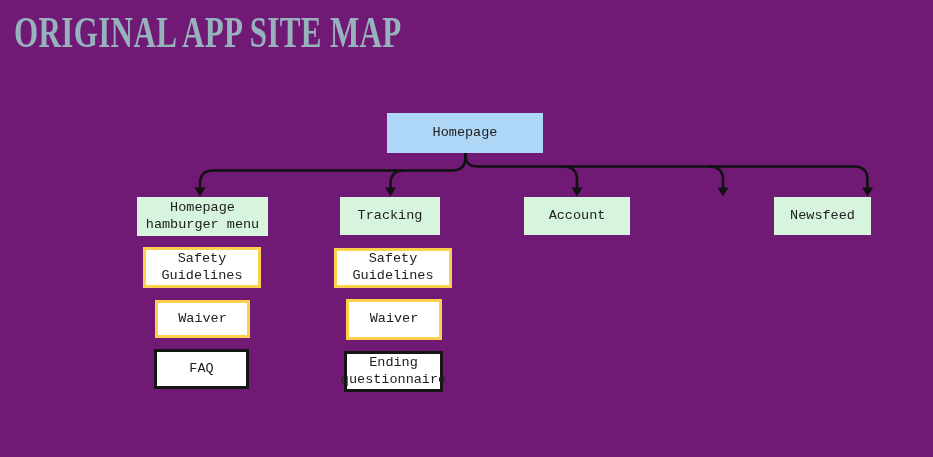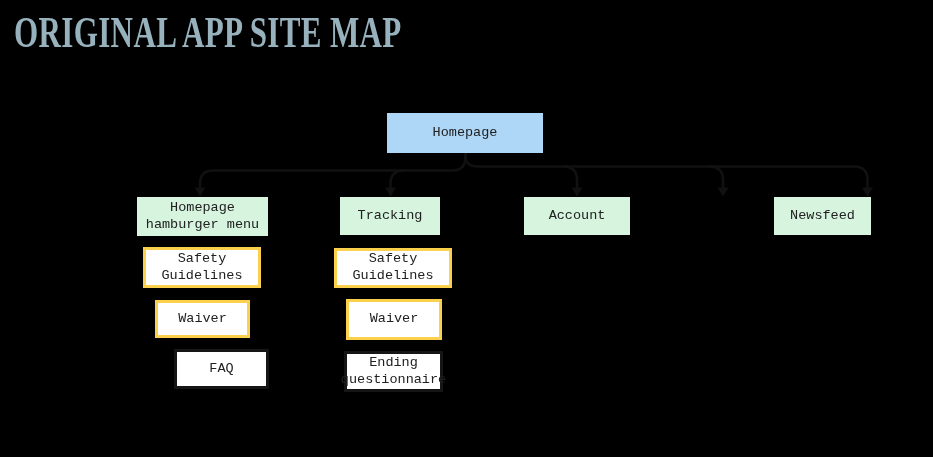--- a/index.html
+++ b/index.html
@@ -2,21 +2,21 @@
 <html style="--title: #97b1bd; --homepage-fill: #aed6f6; --section-fill: #d6f4de; --yellow-border: #fbd04d; --dark-border: #151515; --line: #111111; --text: #212121;"><head>
 <meta charset="utf-8">
 <style>
   html,body { margin:0; padding:0; }
   body { background:#ffffff; font-family:"Liberation Sans", sans-serif; }
 
   .canvas {
     position:relative;
     width:933px;
     height:457px;
-    background:#000000;
+    background:#701a75;
     overflow:hidden;
   }
 
   .page-title {
     position:absolute;
     left:14px;
     top:10px;
     font-family:"Liberation Serif", serif;
     font-weight:bold;
     font-size:45px;
@@ -63,21 +63,21 @@
   
   .pos-homepage    { left:387px; top:113px; width:156px; height:40px; }
   .pos-hamburger   { left:137px; top:197px; width:131px; height:39px; }
   .pos-tracking    { left:340px; top:197px; width:100px; height:38px; }
   .pos-account     { left:524px; top:197px; width:106px; height:38px; }
   .pos-leaderboard { left:677px; top:197px; width:93px;  height:38px; }
   .pos-newsfeed    { left:774px; top:197px; width:97px;  height:38px; }
 
   .pos-h-safety { left:143px; top:247px; width:118px; height:41px; }
   .pos-h-waiver { left:155px; top:300px; width:95px;  height:38px; }
-  .pos-h-faq    { left:154px; top:349px; width:95px;  height:40px;margin-left:20px; }
+  .pos-h-faq    { left:154px; top:349px; width:95px;  height:40px; }
   .pos-h-about  { left:154px; top:401px; width:96px;  height:38px; }
 
   .pos-t-safety { left:334px; top:248px; width:118px; height:40px; }
   .pos-t-waiver { left:346px; top:299px; width:96px;  height:41px; }
   .pos-t-ending { left:344px; top:351px; width:99px;  height:41px; }
 </style>
 </head>
 <body>
 
 <div class="canvas">

